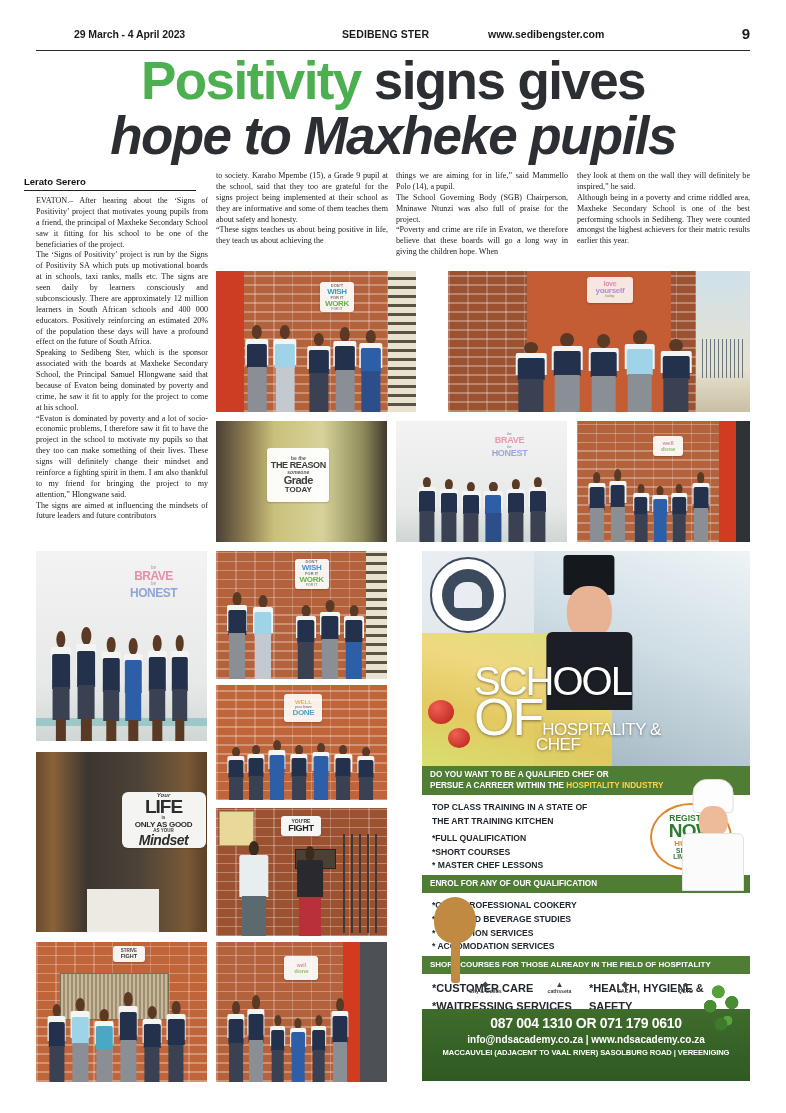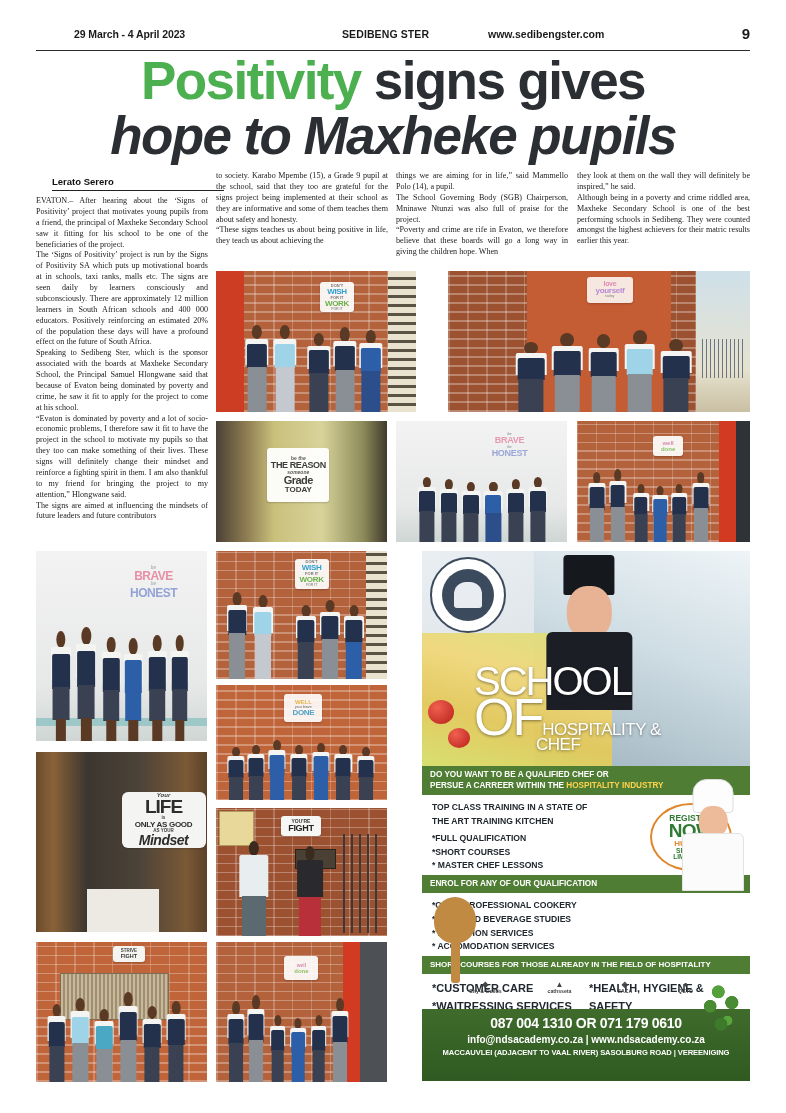--- a/index.html
+++ b/index.html
@@ -42,21 +42,21 @@
     position: absolute; left: 36px; top: 54px; width: 714px;
     text-align: center;
     font-size: 53px; font-weight: bold; line-height: 1.03;
     color: #2b2f33; letter-spacing: -1.6px;
     font-family: "Liberation Sans", sans-serif;
   }
   .headline .hl-green { color: #4caf50; }
   .headline .hl-l2 { display: block; font-style: italic; }
 
   
-  .byline-wrap { position: absolute; left: 52px; top: 176px; width: 172px; }
+  .byline-wrap { position: absolute; left: 24px; top: 176px; width: 172px; }
   .byline-name { font-size: 9.5px; font-weight: bold; color: #111; padding-bottom: 3px; }
   .byline-rule { height: 1.1px; background: #222; width: 100%; }
 
   
   .col {
     position: absolute;
     font-family: "Liberation Serif", serif;
     font-size: 8.1px; line-height: 1.345; color: #1a1a1a;
     text-align: justify;
   }

